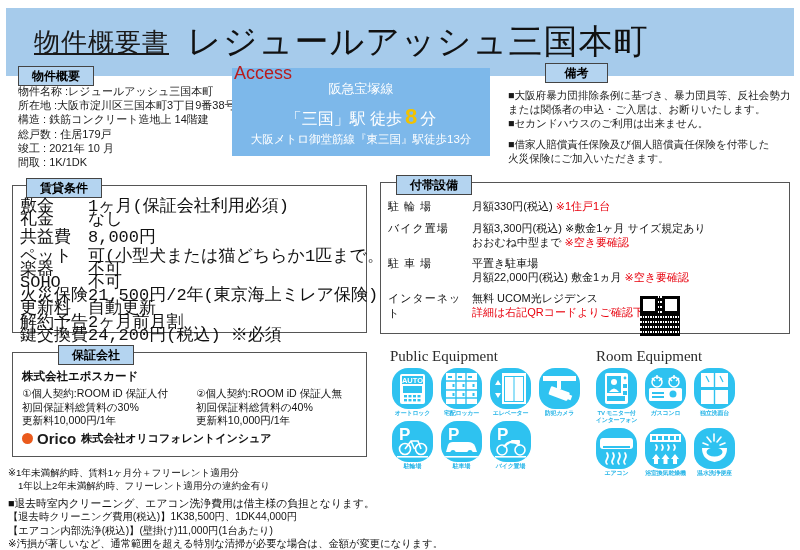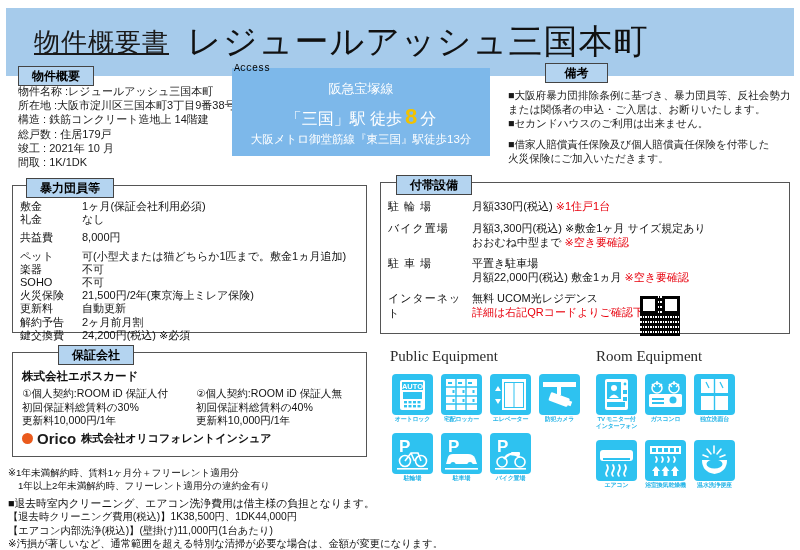--- a/index.html
+++ b/index.html
@@ -69,22 +69,22 @@
   
   .access-box {
     position: absolute;
     left: 232px; top: 68px;
     width: 258px; height: 88px;
     background: #7db8ea;
   }
   .access-label {
     position: absolute;
     left: 234px; top: 63px;
-    font-size: 10px; color: #000000;
-    font-family: Liberation Mono, monospace;
+    font-size: 18px; color: #b91c1c;
+    font-family: Liberation Sans, sans-serif;
   }
   .access-line1 {
     position: absolute;
     left: 232px; top: 80px; width: 258px;
     text-align: center;
     font-size: 13px; color: #ffffff;
   }
   .access-line2 {
     position: absolute;
     left: 232px; top: 104px; width: 258px;
@@ -117,23 +117,24 @@
   }
   .rm-list p { margin-bottom: 0; }
   .rm-gap { height: 7px; }
 
   
   .rent-box { left: 12px; top: 185px; width: 355px; height: 148px; }
   .rent-badge { left: 26px; top: 178px; }
   .rent-tbl {
     position: absolute;
     left: 20px; top: 200px;
-    font-size: 11px; color: #111111;
+    font-size: 17px; color: #111111;
     border-collapse: collapse;
     white-space: nowrap;
+    font-family: Liberation Mono, monospace;
   }
   .rent-tbl td { padding: 0; line-height: 13.2px; vertical-align: top; }
   .rent-tbl td.k { width: 62px; }
   .rent-tbl tr.sp td { padding-top: 5px; }
 
   
   .fac-box { left: 380px; top: 182px; width: 410px; height: 152px; }
   .fac-badge { left: 396px; top: 175px; }
   .fac-wrap {
     position: absolute;
@@ -203,22 +204,22 @@
     font-family: "Liberation Serif", "DejaVu Serif", serif;
     font-size: 15px; color: #2a2a2a;
   }
   .eq-pub-title { left: 390px; top: 348px; }
   .eq-room-title { left: 596px; top: 348px; }
   .eq-grid { position: absolute; display: flex; flex-wrap: wrap; }
   .eq-pub { left: 388px; top: 368px; width: 200px; }
   .eq-room { left: 592px; top: 368px; width: 160px; }
   .eq-item { width: 49px; margin-bottom: 4px; text-align: center; }
   .eq-icon {
-    width: 41px; height: 41px; margin: 6px auto 1px auto;
-    background: #2ec2f0; border-radius: 4px;
+    width: 41px; height: 41px; margin: 0 auto 1px auto;
+    background: #2ec2f0; border-radius: 16px;
     position: relative; overflow: hidden;
   }
   .eq-lbl {
     font-size: 6px; color: #29b6e8; line-height: 7px;
     font-weight: bold; letter-spacing: -0.2px;
   }
   .eq-svg { width: 41px; height: 41px; display: block; }
 
   
   .notes {
@@ -264,21 +265,21 @@
   <div class="rm-list">
     <p>■大阪府暴力団排除条例に基づき、暴力団員等、反社会勢力</p>
     <p>または関係者の申込・ご入居は、お断りいたします。</p>
     <p>■セカンドハウスのご利用は出来ません。</p>
     <div class="rm-gap"></div>
     <p>■借家人賠償責任保険及び個人賠償責任保険を付帯した</p>
     <p>火災保険にご加入いただきます。</p>
   </div>
 
   <div class="fbox rent-box"></div>
-  <div class="badge rent-badge">暴力団員等</div>
+  <div class="badge rent-badge">賃貸条件</div>
   <table class="rent-tbl">
     <tbody>
         <tr>
       <td class="k">敷金</td>
       <td>1ヶ月(保証会社利用必須)</td>
     </tr>
     <tr>
       <td class="k">礼金</td>
       <td>なし</td>
     </tr>

